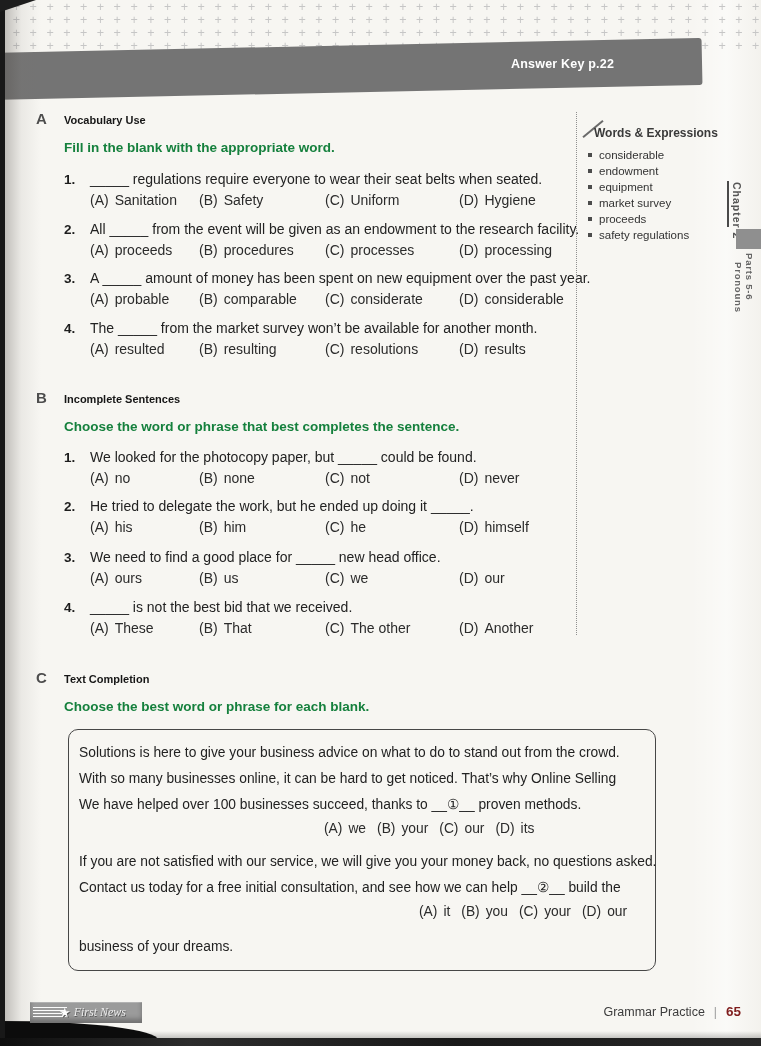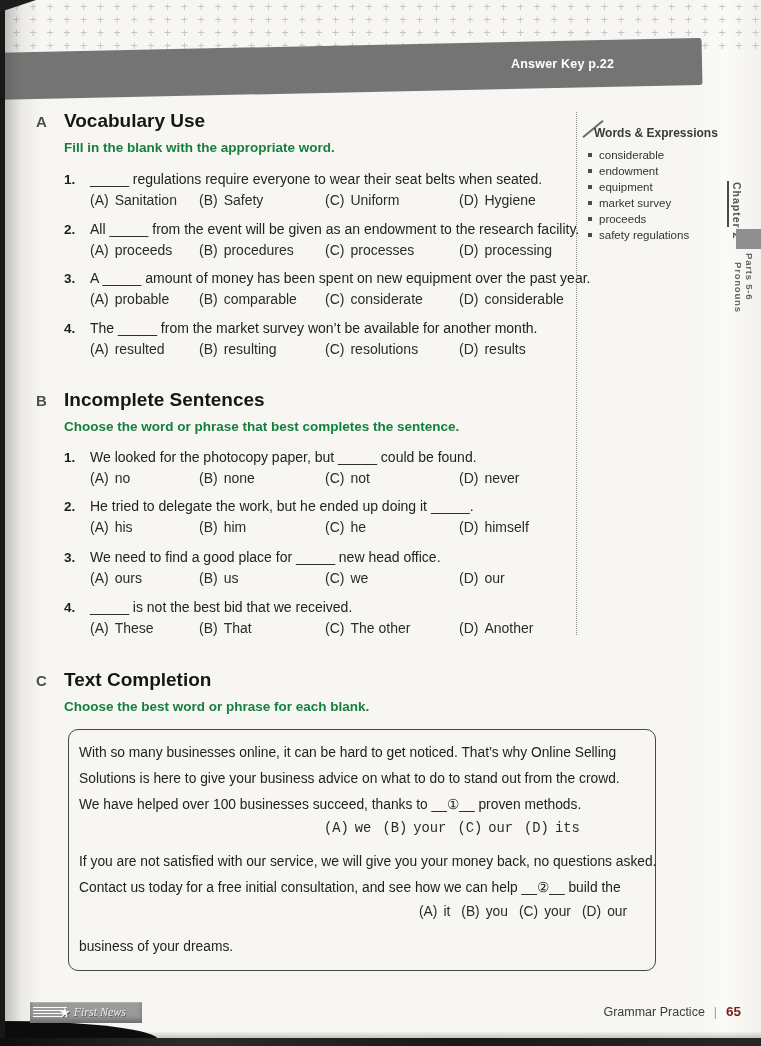--- a/index.html
+++ b/index.html
@@ -29,21 +29,21 @@
   
   .plus-grid{left:-4px;top:1px;width:770px;height:50px;overflow:hidden;z-index:2;
     white-space:pre;font-size:12.5px;line-height:13px;letter-spacing:9.5px;color:#c6c6c6;}
   .banner{left:0;top:38px;width:702px;height:47px;background:#747474;z-index:3;
     border-radius:0 3px 3px 0;transform:rotate(-1.2deg);transform-origin:100% 50%;}
   .banner-label{left:478px;top:57px;z-index:4;color:#ffffff;font-weight:bold;font-size:12.5px;letter-spacing:.2px;margin-left:33px;}
 
   
   .sec-head{display:flex;align-items:baseline;z-index:5;}
   .sec-letter{width:28px;font-weight:bold;font-size:15px;color:#4d4d4d;}
-  .sec-title{font-weight:bold;font-size:19px;color:#161616;}
+  .sec-title{font-weight:bold;font-size:11px;color:#161616;}
   .sec-instr{font-weight:bold;font-size:13.5px;color:#15803d;z-index:5;}
 
   .question{z-index:5;}
   .qline{display:flex;line-height:19px;font-size:14px;white-space:nowrap;}
   .qnum{width:26px;font-weight:bold;font-size:13.5px;color:#1d1d1d;}
   .qtext{color:#222;}
   .optrow{margin-left:26px;margin-top:2px;display:flex;line-height:19px;font-size:14px;white-space:nowrap;}
   .opt{display:inline-block;}
   .w1{width:109px;} .w2{width:126px;} .w3{width:134px;}
   .ol{margin-right:6px;}
@@ -64,21 +64,21 @@
   .parts-tab{left:733px;top:253px;font-size:9.5px;font-weight:bold;color:#666;letter-spacing:.8px;}
   .parts-tab span{display:block;}
   .topic-label{margin-top:9px;}
 
   
   .cbox{left:68px;top:729px;width:566px;border:1.6px solid #474747;border-radius:10px;
     padding:10px 10px 10px 10px;background:transparent;z-index:5;}
   .pline{line-height:26px;font-size:13.8px;color:#222;white-space:nowrap;}
   .copts{display:flex;line-height:20px;font-size:13.8px;margin-top:1px;}
   .copts .copt{margin-right:11px;white-space:nowrap;}
-  .copts1{margin-left:245px;font-family:Liberation Mono, monospace;}
+  .copts1{margin-left:245px;}
   .copts2{margin-left:340px;margin-top:1px;}
   .p2start{margin-top:10px;}
   .pfinal{margin-top:12px;}
 
   
   .brand{left:30px;top:1002px;width:112px;height:21px;background:#9b9b9b;z-index:41;
     display:flex;align-items:center;box-shadow:inset 0 -4px 5px rgba(0,0,0,.28),inset 0 1px 0 rgba(255,255,255,.25);}
   .speed{width:34px;height:11px;margin-left:3px;flex:none;
     background:repeating-linear-gradient(180deg,#fbfbfb 0 1px,transparent 1px 3px);}
   .star{color:#fff;font-size:13px;line-height:13px;margin-left:-8px;text-shadow:1px 1px 0 #4e4e4e;flex:none;}
@@ -255,22 +255,22 @@
   </div>
 </div>
 
 <div class="abs sec-head" style="left:36px;top:669px">
   <span class="sec-letter">C</span>
   <span class="sec-title">Text Completion</span>
 </div>
 <div class="abs sec-instr" style="left:64px;top:699px">Choose the best word or phrase for each blank.</div>
 
 <div class="abs cbox">
+  <div class="pline">Solutions is here to give your business advice on what to do to stand out from the crowd.</div>
   <div class="pline">With so many businesses online, it can be hard to get noticed. That’s why Online Selling</div>
-  <div class="pline">Solutions is here to give your business advice on what to do to stand out from the crowd.</div>
   <div class="pline">We have helped over 100 businesses succeed, thanks to __①__ proven methods.</div>
   <div class="copts copts1">
     <span class="copt"><span class="ol">(A)</span><span>we</span></span>
     <span class="copt"><span class="ol">(B)</span><span>your</span></span>
     <span class="copt"><span class="ol">(C)</span><span>our</span></span>
     <span class="copt"><span class="ol">(D)</span><span>its</span></span>
   </div>
   <div class="pline p2start">If you are not satisfied with our service, we will give you your money back, no questions asked.</div>
   <div class="pline">Contact us today for a free initial consultation, and see how we can help __②__ build the</div>
   <div class="copts copts2">

